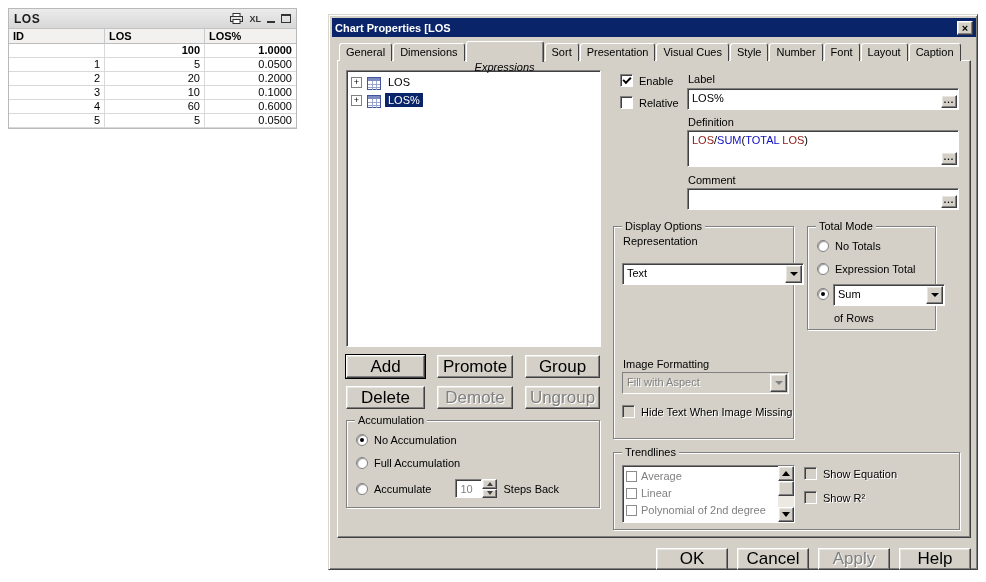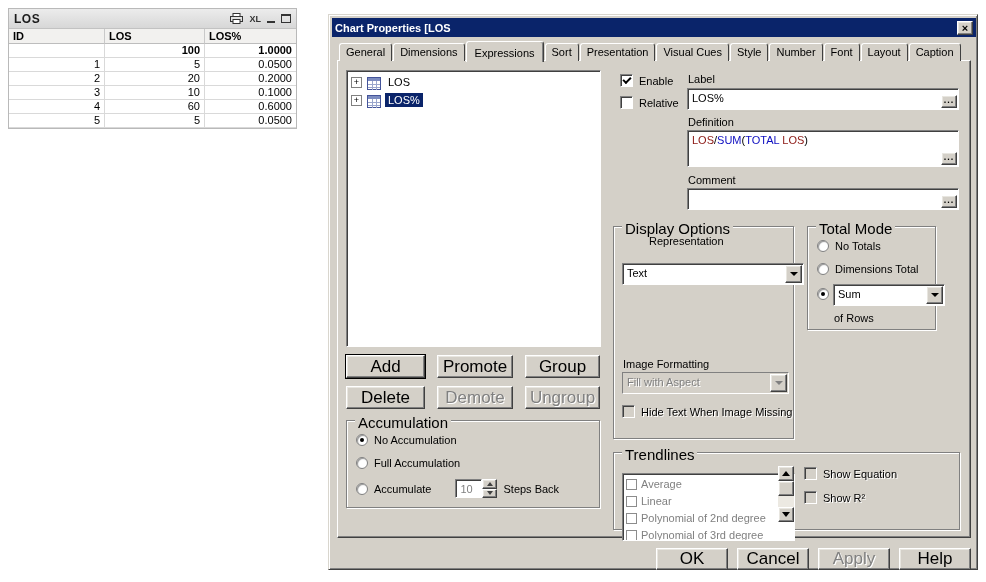--- a/index.html
+++ b/index.html
@@ -27,40 +27,40 @@
   .totals .tcell { font-weight:bold; }
 
   
   .dialog { left:328px; top:14px; width:650px; height:556px; background:#d4d0c8; border:1px solid; border-color:#d9d6ce #404040 #404040 #d9d6ce; box-shadow: inset 1px 1px 0 #ffffff, inset -1px -1px 0 #808080; }
   .titlebar { left:3px; top:3px; width:644px; height:19px; background:#0a246a; display:flex; align-items:center; padding:0 3px; }
   .titlebar-text { color:#ffffff; font-size:11px; font-weight:bold; }
   .x-btn { margin-left:auto; width:16px; height:14px; font-size:11px; font-weight:bold; line-height:12px; }
 
   .tabstrip { left:10px; top:25px; height:21px; display:flex; align-items:flex-end; z-index:3; }
   .tab { height:18px; padding:2px 6px 0; font-size:11px; background:#d4d0c8; border:1px solid; border-color:#ffffff #404040 #d4d0c8 #ffffff; border-bottom:none; border-radius:3px 3px 0 0; margin-right:1px; position:relative; z-index:2; white-space:nowrap; }
-  .tab.active { height:21px; padding:5px 8px 0; margin-bottom:-1px; z-index:4; box-shadow:inset -1px 0 0 #808080; }
+  .tab.active { height:21px; padding:19px 8px 0; margin-bottom:-1px; z-index:4; box-shadow:inset -1px 0 0 #808080;font-style:italic; }
   .panel { left:8px; top:45px; width:634px; height:478px; background:#d4d0c8; border:1px solid; border-color:#ffffff #404040 #404040 #ffffff; box-shadow: inset -1px -1px 0 #808080; z-index:1; }
 
   .lbl { font-size:11px; color:#000; white-space:nowrap; }
 
   
   .tree { left:8px; top:9px; width:255px; height:277px; padding:2px 1px; }
   .tree-item { display:flex; align-items:center; height:18px; padding-left:3px; }
   .plusbox { width:11px; height:11px; background:#fff; border:1px solid #808080; font-size:9px; line-height:9px; text-align:center; color:#000; flex:0 0 auto; }
   .grid-icon { width:14px; height:13px; margin-left:5px; flex:0 0 auto; }
   .tree-label { font-size:11px; margin-left:4px; padding:1px 3px; color:#000; }
   .tree-label.selected { background:#0a246a; color:#fff; }
 
   
   .btn-grid { left:8px; top:294px; display:grid; grid-template-columns:79px 76px 75px; gap:8px 12px; }
   .btn-grid .btn { height:23px; line-height:21px; }
 
   
   .groupbox { border:1px solid #808080; box-shadow: inset 1px 1px 0 #ffffff, 1px 1px 0 #ffffff; }
-  .legend { position:absolute; top:-7px; left:8px; background:#d4d0c8; padding:0 3px; font-size:15px; white-space:nowrap; }
+  .legend { position:absolute; top:-7px; left:8px; background:#d4d0c8; padding:0 3px; font-size:11px; white-space:nowrap; }
 
   
   .radio { width:12px; height:12px; border-radius:50%; background:#fff; border:1px solid #808080; box-shadow: inset 1px 1px 1px rgba(64,64,64,.55), inset -1px -1px 0 #fff; display:inline-block; position:relative; flex:0 0 auto; }
   .radio.selected::after { content:""; position:absolute; left:3px; top:3px; width:4px; height:4px; border-radius:50%; background:#000; }
   .checkbox { width:13px; height:13px; background:#fff; border:1px solid; border-color:#808080 #fff #fff #808080; box-shadow: inset 1px 1px 0 #404040; display:inline-block; position:relative; flex:0 0 auto; }
   .checkbox.checked::after { content:""; position:absolute; left:2px; top:2px; width:6px; height:3px; border-left:2px solid #000; border-bottom:2px solid #000; transform:rotate(-45deg); }
   .checkbox.dis { background:#d4d0c8; }
   .cb-flat { width:11px; height:11px; border:1px solid #8c8c8c; background:#fff; flex:0 0 auto; }
   .ctl-row { display:flex; align-items:center; gap:6px; position:absolute; }
 
@@ -259,21 +259,21 @@
     </div>
 
     <span class="abs lbl" style="left:350px; top:113px;">Comment</span>
     <div class="abs field sunken" style="left:349px; top:127px; width:272px; height:22px;">
       <span></span>
       <span class="btn dots">...</span>
     </div>
 
     <div class="abs groupbox" style="left:275px; top:165px; width:181px; height:213px;">
       <span class="legend">Display Options</span>
-      <span class="abs lbl" style="left:9px; top:8px;margin-left:26px;">Representation</span>
+      <span class="abs lbl" style="left:9px; top:8px;">Representation</span>
       <div class="combo sunken" style="left:8px; top:36px; width:182px; height:22px;">
         <span class="combo-text">Text</span>
         <span class="combo-btn btn">
             <span class="arrow-down"></span>
           </span>
       </div>
       <span class="abs lbl" style="left:9px; top:131px;">Image Formatting</span>
       <div class="combo sunken dis" style="left:8px; top:145px; width:167px; height:22px;">
         <span class="combo-text">Fill with Aspect</span>
         <span class="combo-btn btn">
@@ -287,37 +287,37 @@
     </div>
 
     <div class="abs groupbox" style="left:469px; top:165px; width:129px; height:104px;">
       <span class="legend">Total Mode</span>
       <div class="ctl-row" style="left:9px; top:13px;">
         <span class="radio"></span>
         <span class="lbl">No Totals</span>
       </div>
       <div class="ctl-row" style="left:9px; top:36px;">
         <span class="radio"></span>
-        <span class="lbl">Dimensions Total</span>
+        <span class="lbl">Expression Total</span>
       </div>
       <div class="ctl-row" style="left:9px; top:61px;">
         <span class="radio selected"></span>
       </div>
       <div class="combo sunken" style="left:25px; top:57px; width:112px; height:22px;">
         <span class="combo-text">Sum</span>
         <span class="combo-btn btn">
             <span class="arrow-down"></span>
           </span>
       </div>
       <span class="abs lbl" style="left:26px; top:85px;">of Rows</span>
     </div>
 
     <div class="abs groupbox" style="left:275px; top:391px; width:347px; height:78px;text-decoration:underline;">
       <span class="legend">Trendlines</span>
-      <div class="tl-list sunken" style="left:8px; top:20px; width:173px; height:68px;">
+      <div class="tl-list sunken" style="left:8px; top:12px; width:173px; height:58px;">
           <div class="tl-item">
             <span class="cb-flat"></span>
             <span class="tl-label">Average</span>
           </div>
           <div class="tl-item">
             <span class="cb-flat"></span>
             <span class="tl-label">Linear</span>
           </div>
           <div class="tl-item">
             <span class="cb-flat"></span>

